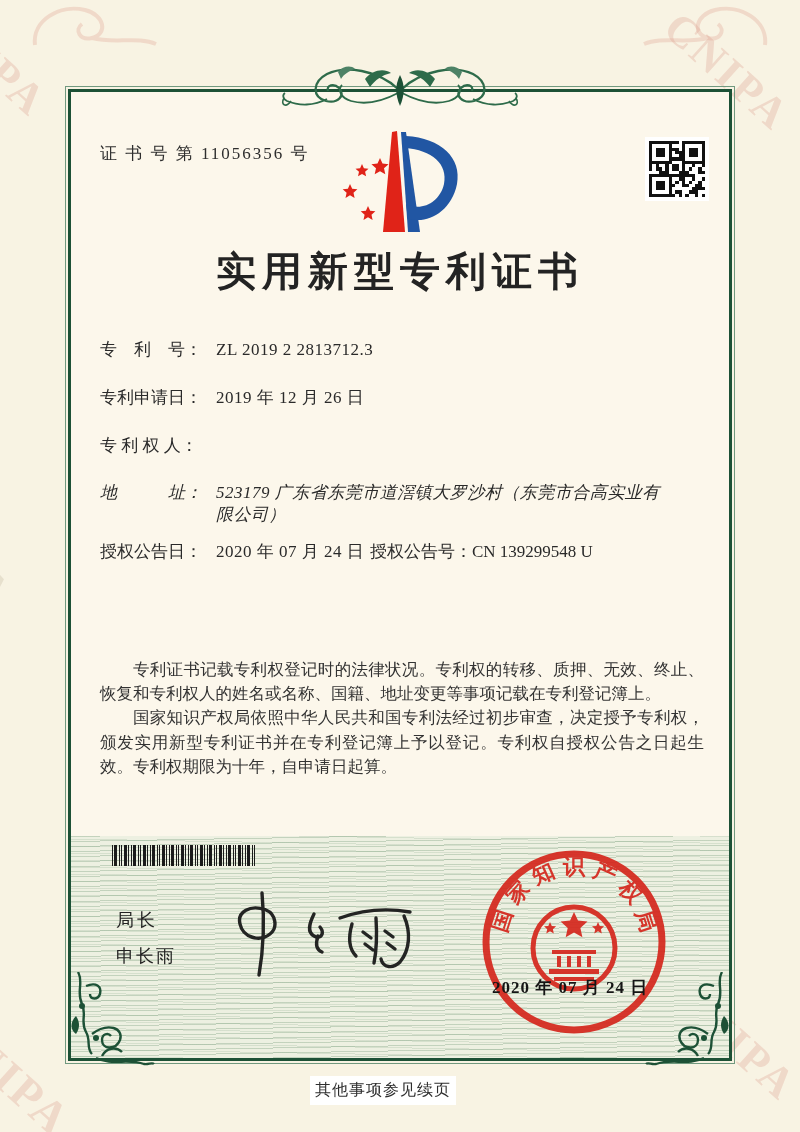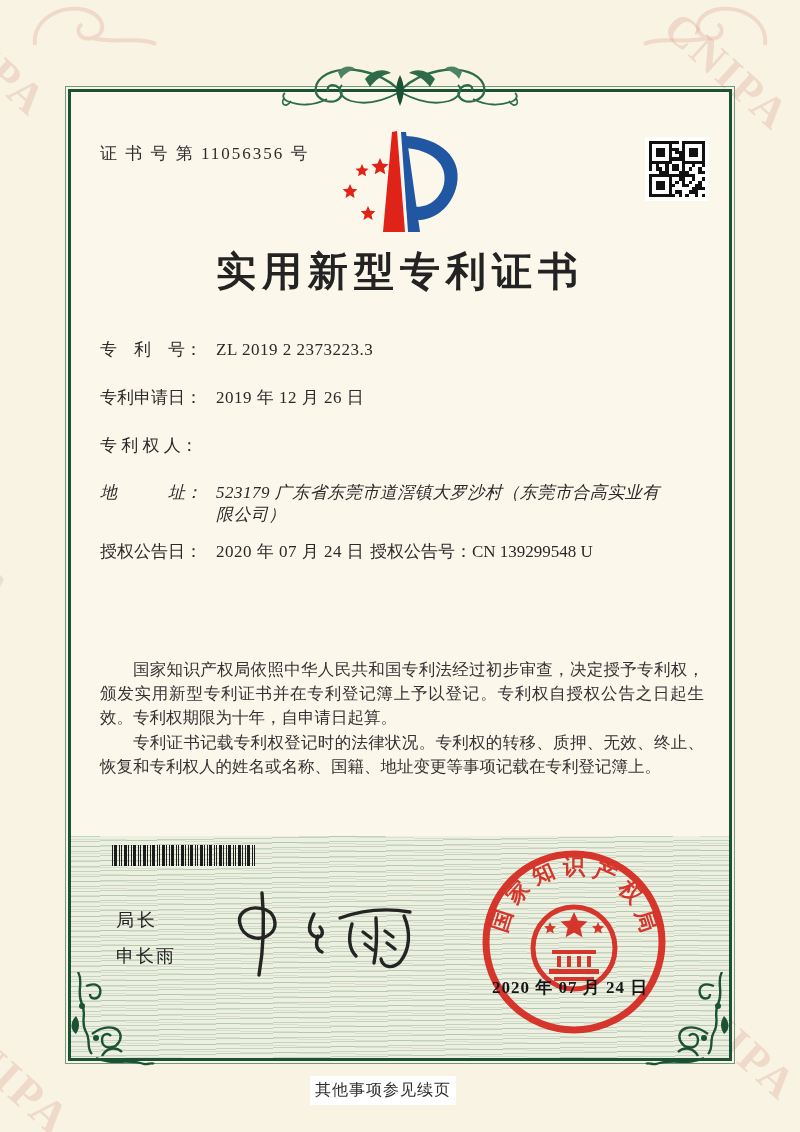--- a/index.html
+++ b/index.html
@@ -446,21 +446,21 @@
         <i></i>
         <i class="on"></i>
       </div>
   </div>
 
   <div class="title">实用新型专利证书</div>
 
   <div class="fields">
     <div class="frow">
       <div class="flabel">专　利　号：</div>
-      <div class="fvalue">ZL 2019 2 2373223.3</div>
+      <div class="fvalue">ZL 2019 2 2813712.3</div>
     </div>
     <div class="frow">
       <div class="flabel">专利申请日：</div>
       <div class="fvalue">2019 年 12 月 26 日</div>
     </div>
     <div class="frow">
       <div class="flabel">专 利 权 人：</div>
     </div>
     <div class="frow addr">
       <div class="flabel">地　　　址：</div>
@@ -469,22 +469,22 @@
     <div class="frow">
       <div class="flabel">授权公告日：</div>
       <div class="fvalue">2020 年 07 月 24 日</div>
       <div class="grant2">
         <span>授权公告号：</span><span>CN 139299548 U</span>
       </div>
     </div>
   </div>
 
   <div class="paras">
+    <p>专利证书记载专利权登记时的法律状况。专利权的转移、质押、无效、终止、恢复和专利权人的姓名或名称、国籍、地址变更等事项记载在专利登记簿上。</p>
     <p>国家知识产权局依照中华人民共和国专利法经过初步审查，决定授予专利权，颁发实用新型专利证书并在专利登记簿上予以登记。专利权自授权公告之日起生效。专利权期限为十年，自申请日起算。</p>
-    <p>专利证书记载专利权登记时的法律状况。专利权的转移、质押、无效、终止、恢复和专利权人的姓名或名称、国籍、地址变更等事项记载在专利登记簿上。</p>
   </div>
 
   <div class="barcode" id="barcode">
       <b style="width: 1px; margin-right: 1px;"></b>
       <b style="width: 3px; margin-right: 2px;"></b>
       <b style="width: 1px; margin-right: 1px;"></b>
       <b style="width: 1px; margin-right: 2px;"></b>
       <b style="width: 3px; margin-right: 1px;"></b>
       <b style="width: 1px; margin-right: 2px;"></b>
       <b style="width: 1px; margin-right: 1px;"></b>

